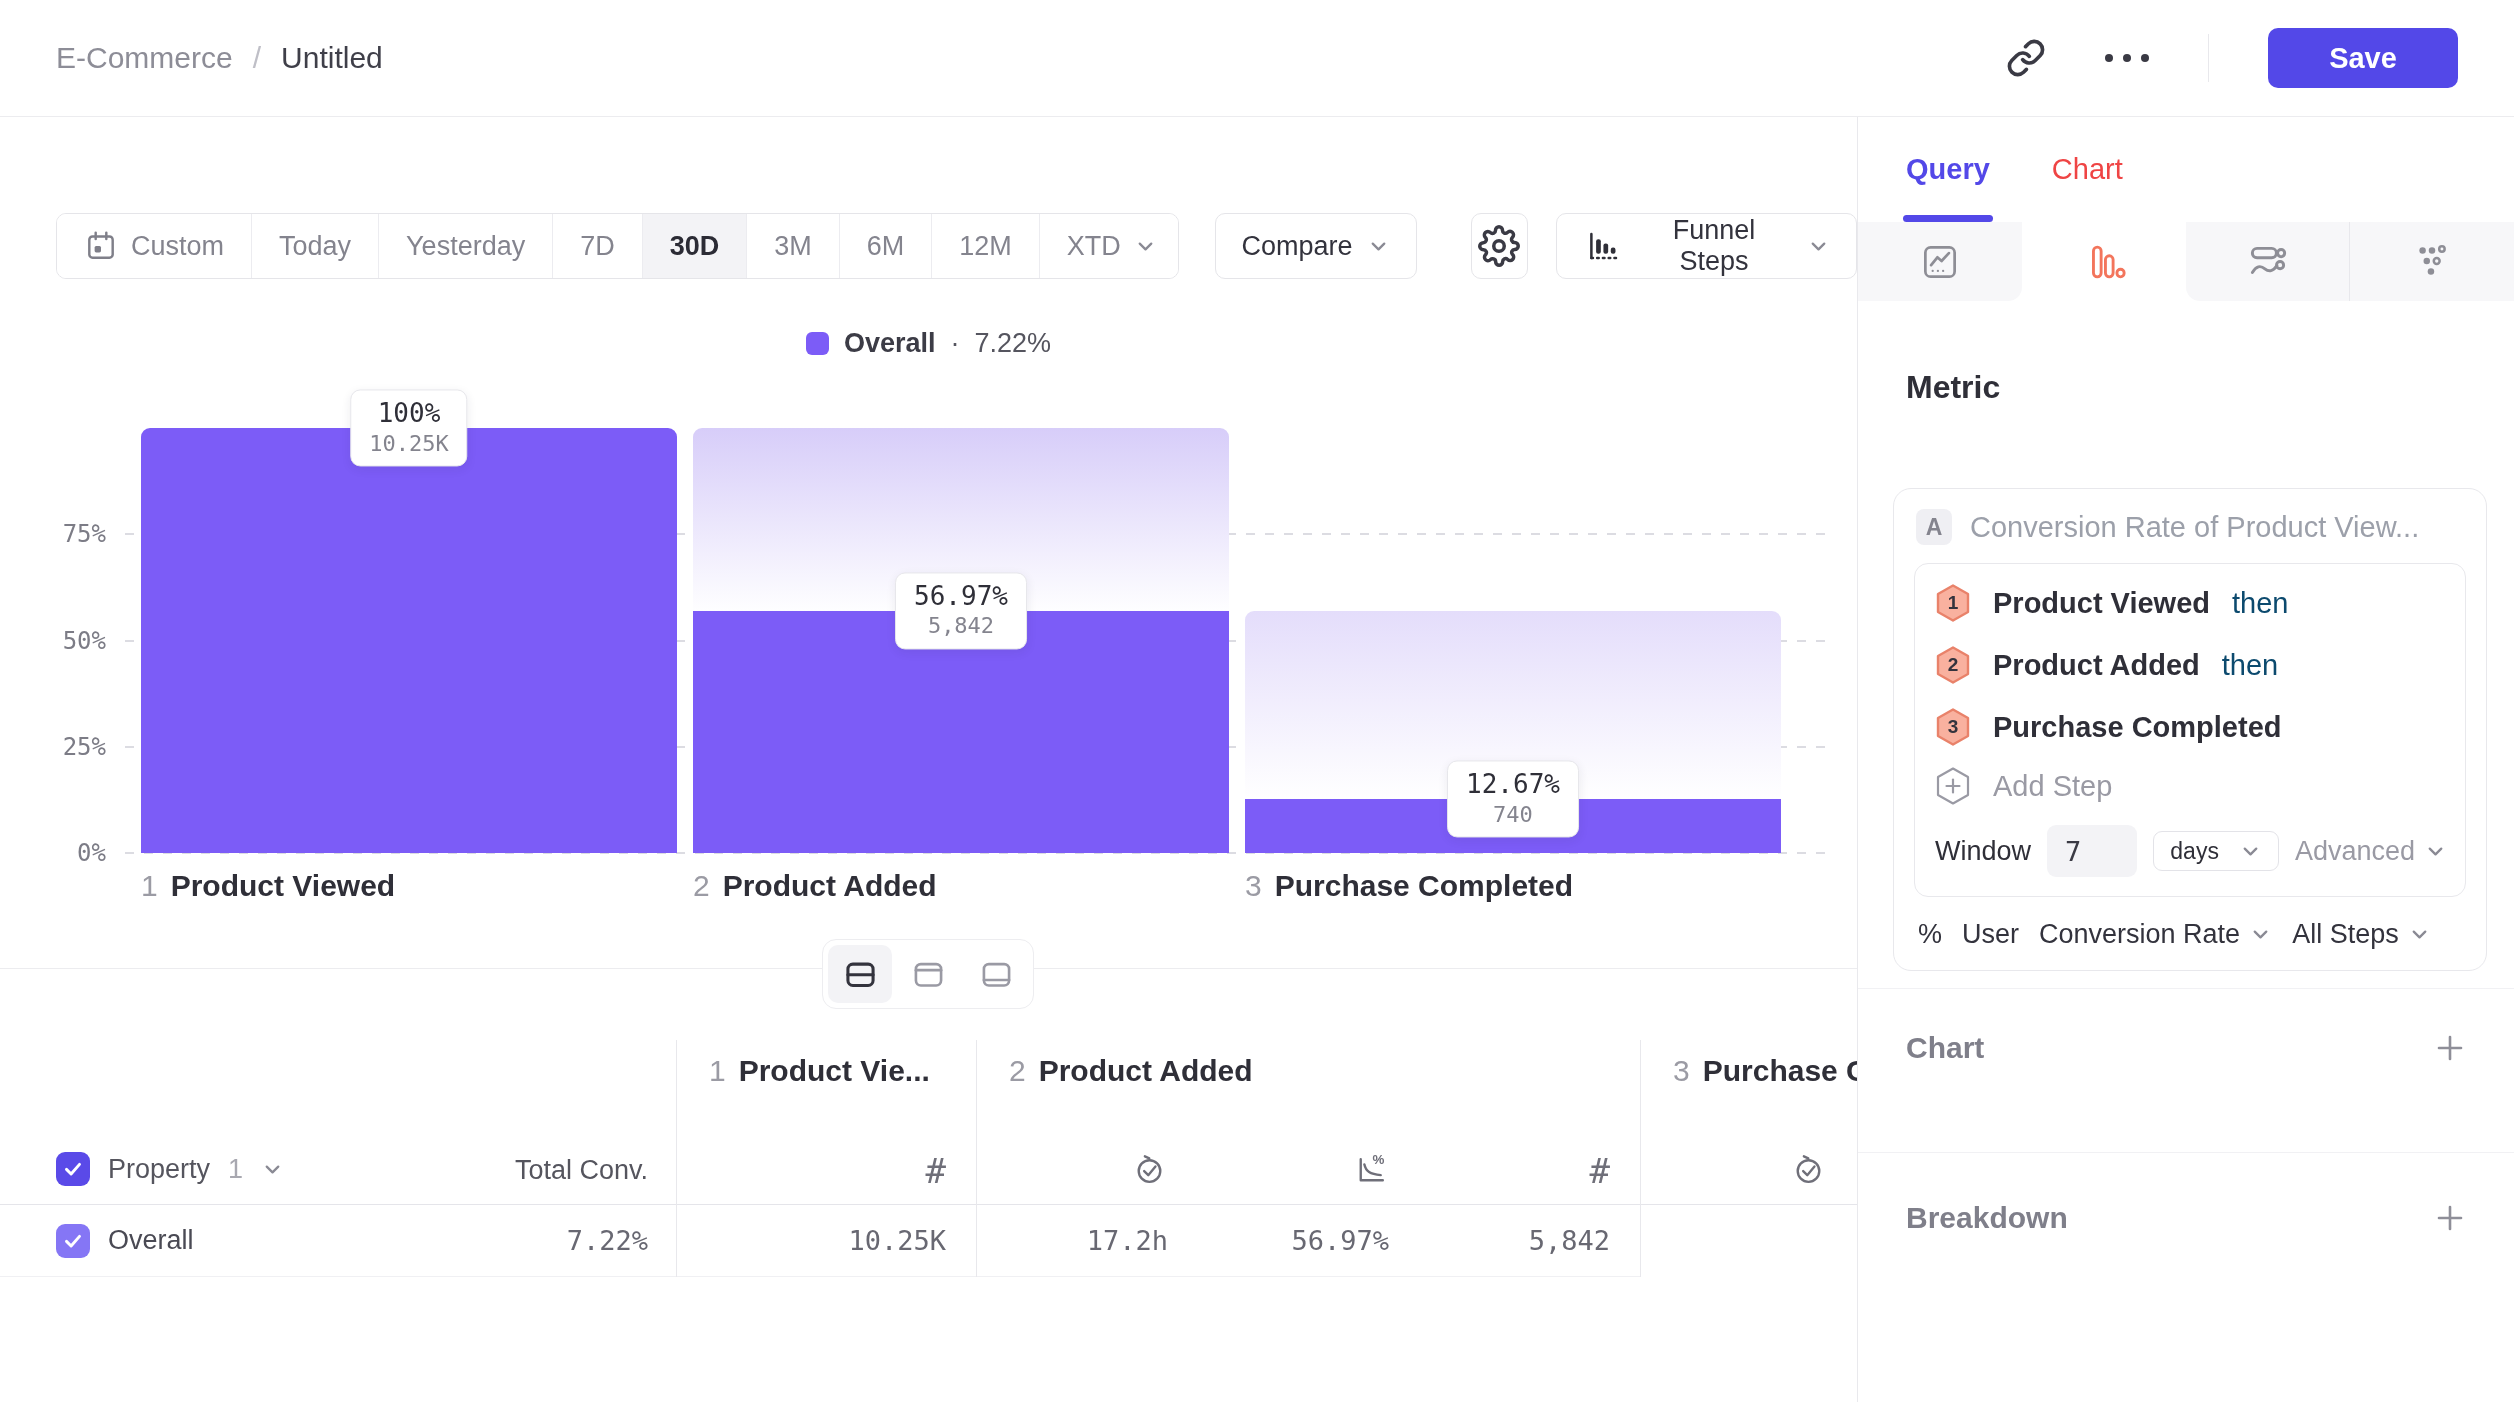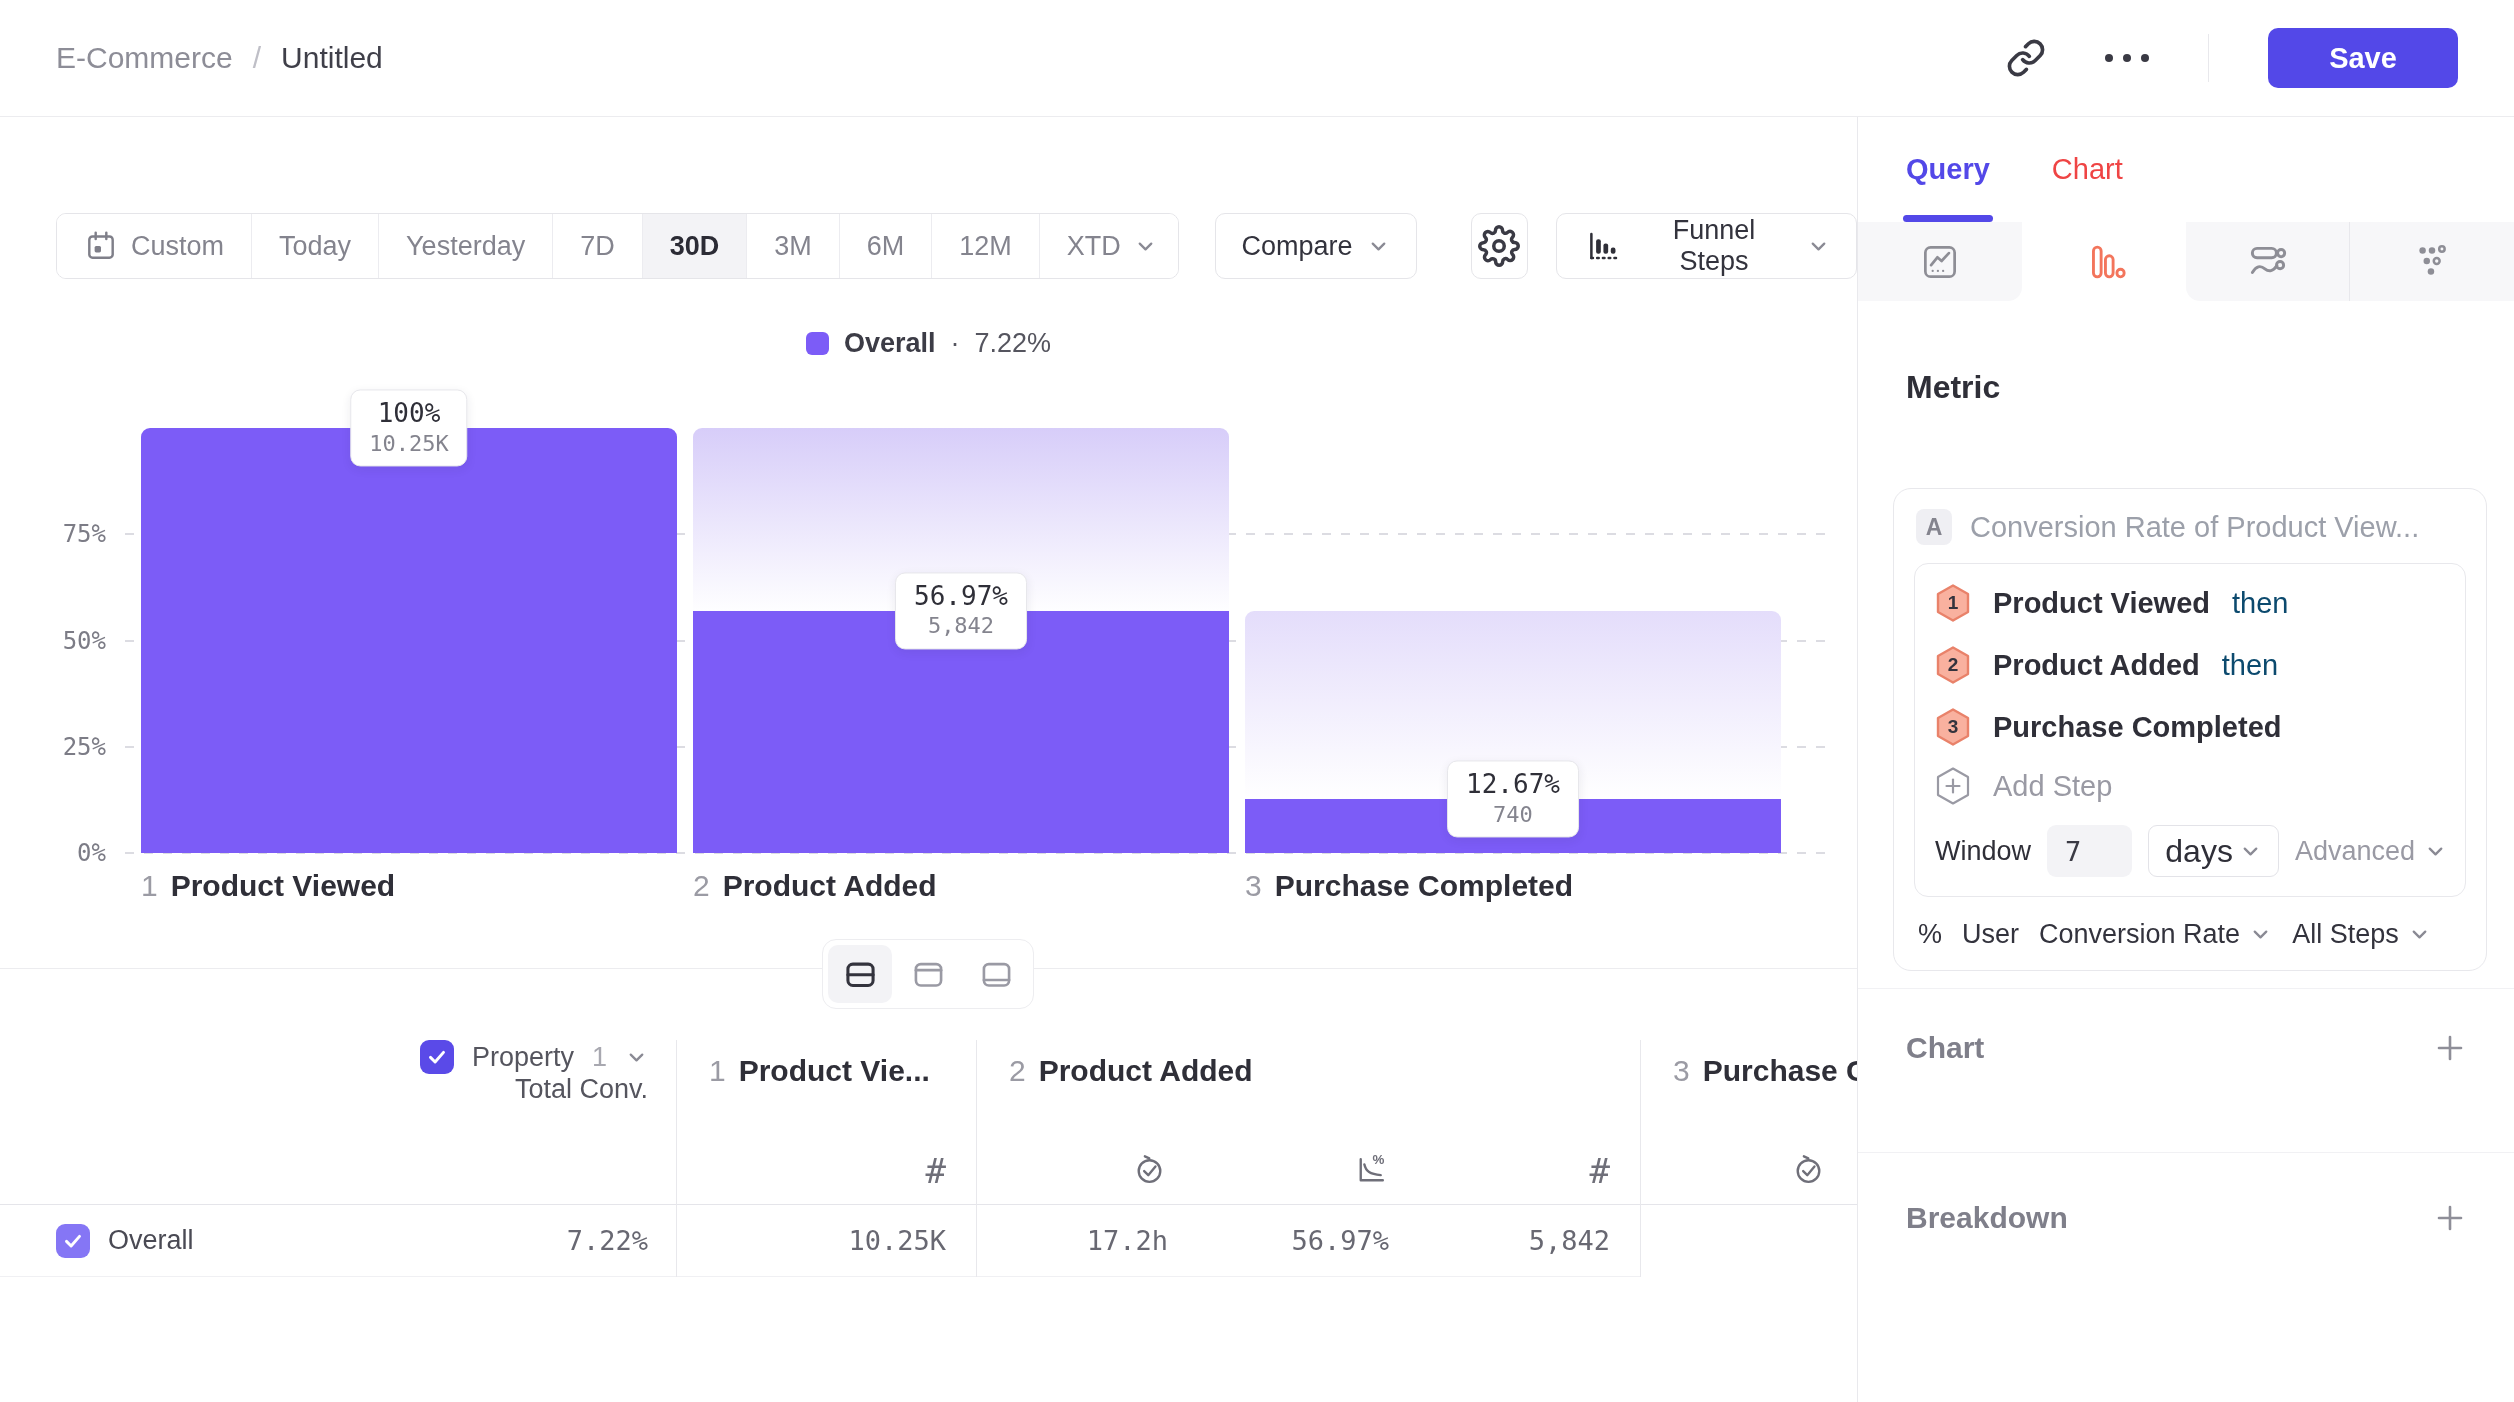--- a/index.html
+++ b/index.html
@@ -83,21 +83,21 @@
   .lay { width:35px; height:35px; fill:none; stroke:#9A9AA4; stroke-width:2.4; stroke-linecap:round; }
   .view-btn.active .lay { stroke:#33333D; stroke-width:2.8; }
 
   
   .ftable { position:absolute; top:923px; left:0; width:1857px; display:flex; }
   .tcol { display:flex; flex-direction:column; }
   .tcol.group { border-left:1px solid #E8E8EC; overflow:hidden; }
   .thead { height:165px; border-bottom:1px solid #E5E5EA; position:relative; display:flex; flex-direction:column; }
   .trow { height:72px; border-bottom:1px solid #F0F0F3; display:flex; align-items:center; }
   .colA { width:676px; }
-  .colA .thead { flex-direction:column; align-items:flex-end; padding:0 28px 18px 56px; }
+  .colA .thead { flex-direction:row; align-items:flex-end; padding:0 28px 18px 56px; }
   .colA .trow { padding:0 28px 0 56px; }
   .prop-wrap { display:flex; align-items:center; gap:18px; }
   .prop-label { font-size:27px; color:#55555E; font-weight:500; }
   .prop-index { font-size:27px; color:#A8A8B0; }
   .total-header { margin-left:auto; font-size:27px; color:#55555E; font-weight:500; }
   .row-name { font-size:27px; color:#4A4A54; }
   .row-total { margin-left:auto; font-size:27px; color:#686872; }
   .cb { width:34px; height:34px; border-radius:9px; display:flex; align-items:center; justify-content:center; flex:none; cursor:pointer; }
   .cb.dark { background:#5A4AE8; }
   .cb.lite { background:#8576F5; }
@@ -143,22 +143,22 @@
              font-size:19px; font-weight:700; color:#33333d; }
   .hex-add svg { fill:none; stroke:#9A9AA4; stroke-width:2.2; stroke-linecap:round; }
   .step-label { font-size:29px; font-weight:600; color:#2F2F38; white-space:nowrap; }
   .step-suffix { font-size:29px; color:#0c4a6e; }
   .addstep-row { height:56px; display:flex; align-items:center; gap:22px; padding:0 20px; cursor:pointer; }
   .addstep-label { font-size:29px; color:#9A9AA4; }
   .window-row { height:82px; display:flex; align-items:center; gap:16px; padding:0 18px 8px 20px; }
   .window-label { font-size:27px; color:#2F2F38; flex:none; }
   .window-input { width:148px; height:52px; background:#F3F3F6; border-radius:9px; font-size:27px; color:#3A3A44;
                   display:flex; align-items:center; padding:0 18px; cursor:text; }
-  .window-select { height:52px; border:1px solid #E3E3E8; border-radius:9px; display:flex; align-items:center;
-                   gap:6px; padding:0 16px; font-size:32px; font-weight:500; color:#2F2F38; cursor:pointer; }
+  .window-select { height:40px; border:1px solid #E3E3E8; border-radius:9px; display:flex; align-items:center;
+                   gap:20px; padding:0 16px; font-size:23px; font-weight:500; color:#2F2F38; cursor:pointer; }
   .advanced { margin-left:auto; display:flex; align-items:center; gap:9px; font-size:27px; color:#9A9AA4; cursor:pointer; }
   .measure { display:flex; align-items:center; gap:20px; padding:22px 4px 6px 4px; font-size:27px; color:#33333d; }
   .measure .grp { display:flex; align-items:center; gap:9px; cursor:pointer; }
 
   .psec-div { position:absolute; left:0; width:657px; height:1px; background:#F1F1F4; }
   .psec { position:absolute; left:48px; width:561px; height:62px; display:flex; align-items:center;
           justify-content:space-between; }
   .psec-label { font-size:30px; font-weight:600; color:#7F7F8A; }
   .plus-svg { width:34px; height:34px; fill:none; stroke:#8E8E98; stroke-width:2.6; stroke-linecap:round; cursor:pointer; }
 </style>

